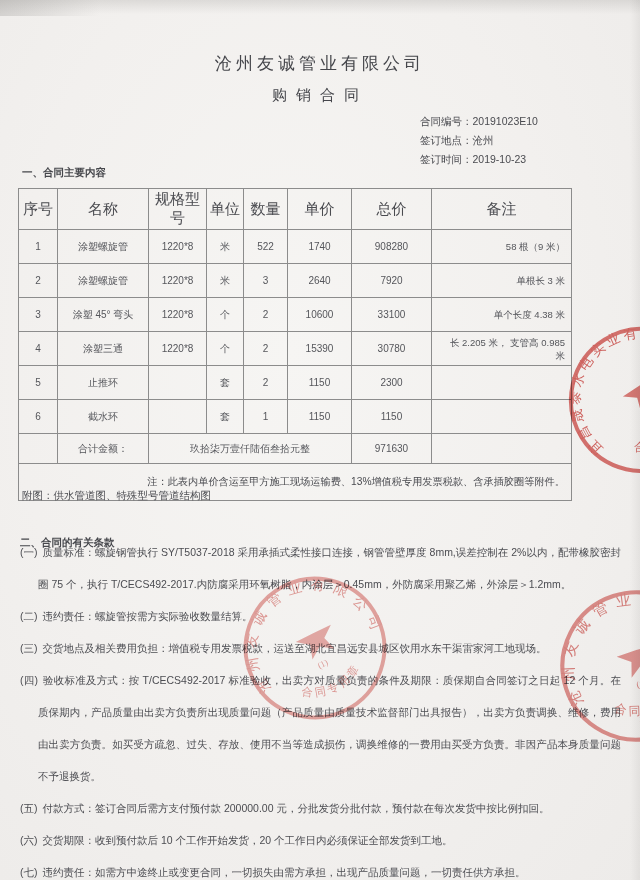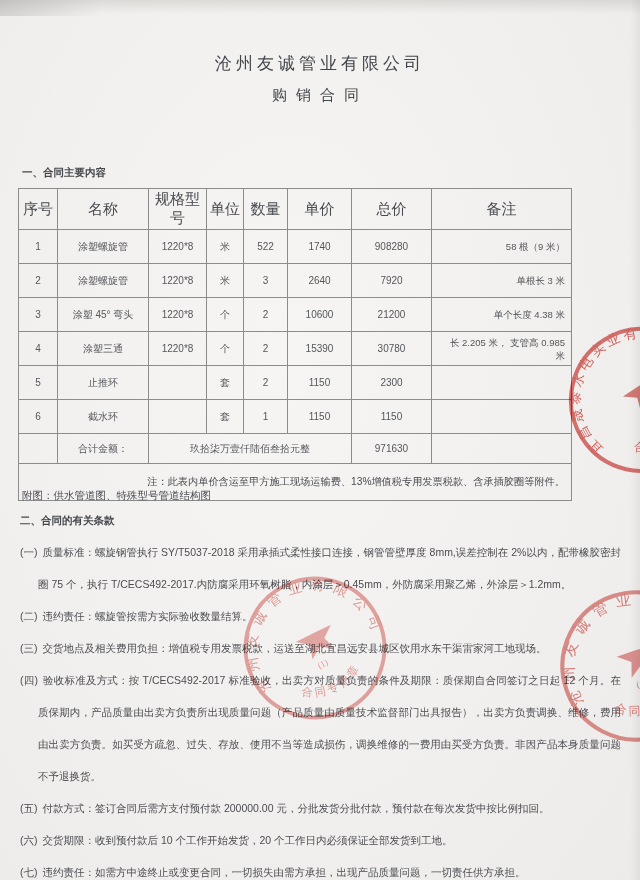--- a/index.html
+++ b/index.html
@@ -25,21 +25,21 @@
     font-size:17px;letter-spacing:4px;color:#45464b;font-weight:500;}
   .title2{position:absolute;left:0;top:86px;width:640px;text-align:center;
     font-size:15px;letter-spacing:9px;color:#45464b;font-weight:500;}
 
   .info-left{position:absolute;left:30px;top:116px;font-size:10.5px;line-height:16px;}
   .info-left .row{margin-bottom:14px;white-space:nowrap;}
   .info-right{position:absolute;left:420px;top:112px;font-size:10.5px;line-height:19px;}
   .info-right .row{white-space:nowrap;}
 
   .sec1{position:absolute;left:22px;top:166px;font-size:10.5px;font-weight:700;color:#46474c;}
-  .sec2{position:absolute;left:20px;top:514px;font-size:10.5px;font-weight:700;color:#46474c;}
+  .sec2{position:absolute;left:20px;top:536px;font-size:10.5px;font-weight:700;color:#46474c;}
   .attachment{position:absolute;left:22px;top:489px;font-size:10.5px;color:#4a4b50;}
 
   table.main{
     position:absolute;left:18px;top:188px;width:553px;
     border-collapse:collapse;table-layout:fixed;
     font-size:10px;color:#55565b;
   }
   table.main th,table.main td{
     border:1px solid #8c8c8c;text-align:center;vertical-align:middle;
     padding:1px 2px;font-weight:400;overflow:hidden;
@@ -67,20 +67,25 @@
 
 <div id="page">
   <div class="scan-top"></div>
   <div class="scan-corner"></div>
   <div class="scan-right"></div>
 
   <div class="title1">沧州友诚管业有限公司</div>
   <div class="title2">购销合同</div>
 
 
+  <div class="info-right">
+    <div class="row"><span>合同编号：</span><span>20191023E10</span></div>
+    <div class="row"><span>签订地点：</span><span>沧州</span></div>
+    <div class="row"><span>签订时间：</span><span>2019-10-23</span></div>
+  </div>
 
   <div class="sec1">一、合同主要内容</div>
 
   <table class="main">
     <colgroup>
       <col style="width:39px">
         <col style="width:91px">
         <col style="width:58px">
         <col style="width:37px">
       <col style="width:44px">
@@ -121,21 +126,21 @@
         <td>7920</td>
         <td class="remark">单根长 3 米</td>
       </tr>
       <tr>
         <td>3</td>
         <td>涂塑 45° 弯头</td>
         <td>1220*8</td>
         <td>个</td>
         <td>2</td>
         <td>10600</td>
-        <td>21200</td>
+        <td>33100</td>
         <td class="remark">单个长度 4.38 米</td>
       </tr>
       <tr>
         <td>4</td>
         <td>涂塑三通</td>
         <td>1220*8</td>
         <td>个</td>
         <td>2</td>
         <td>15390</td>
         <td>30780</td>

